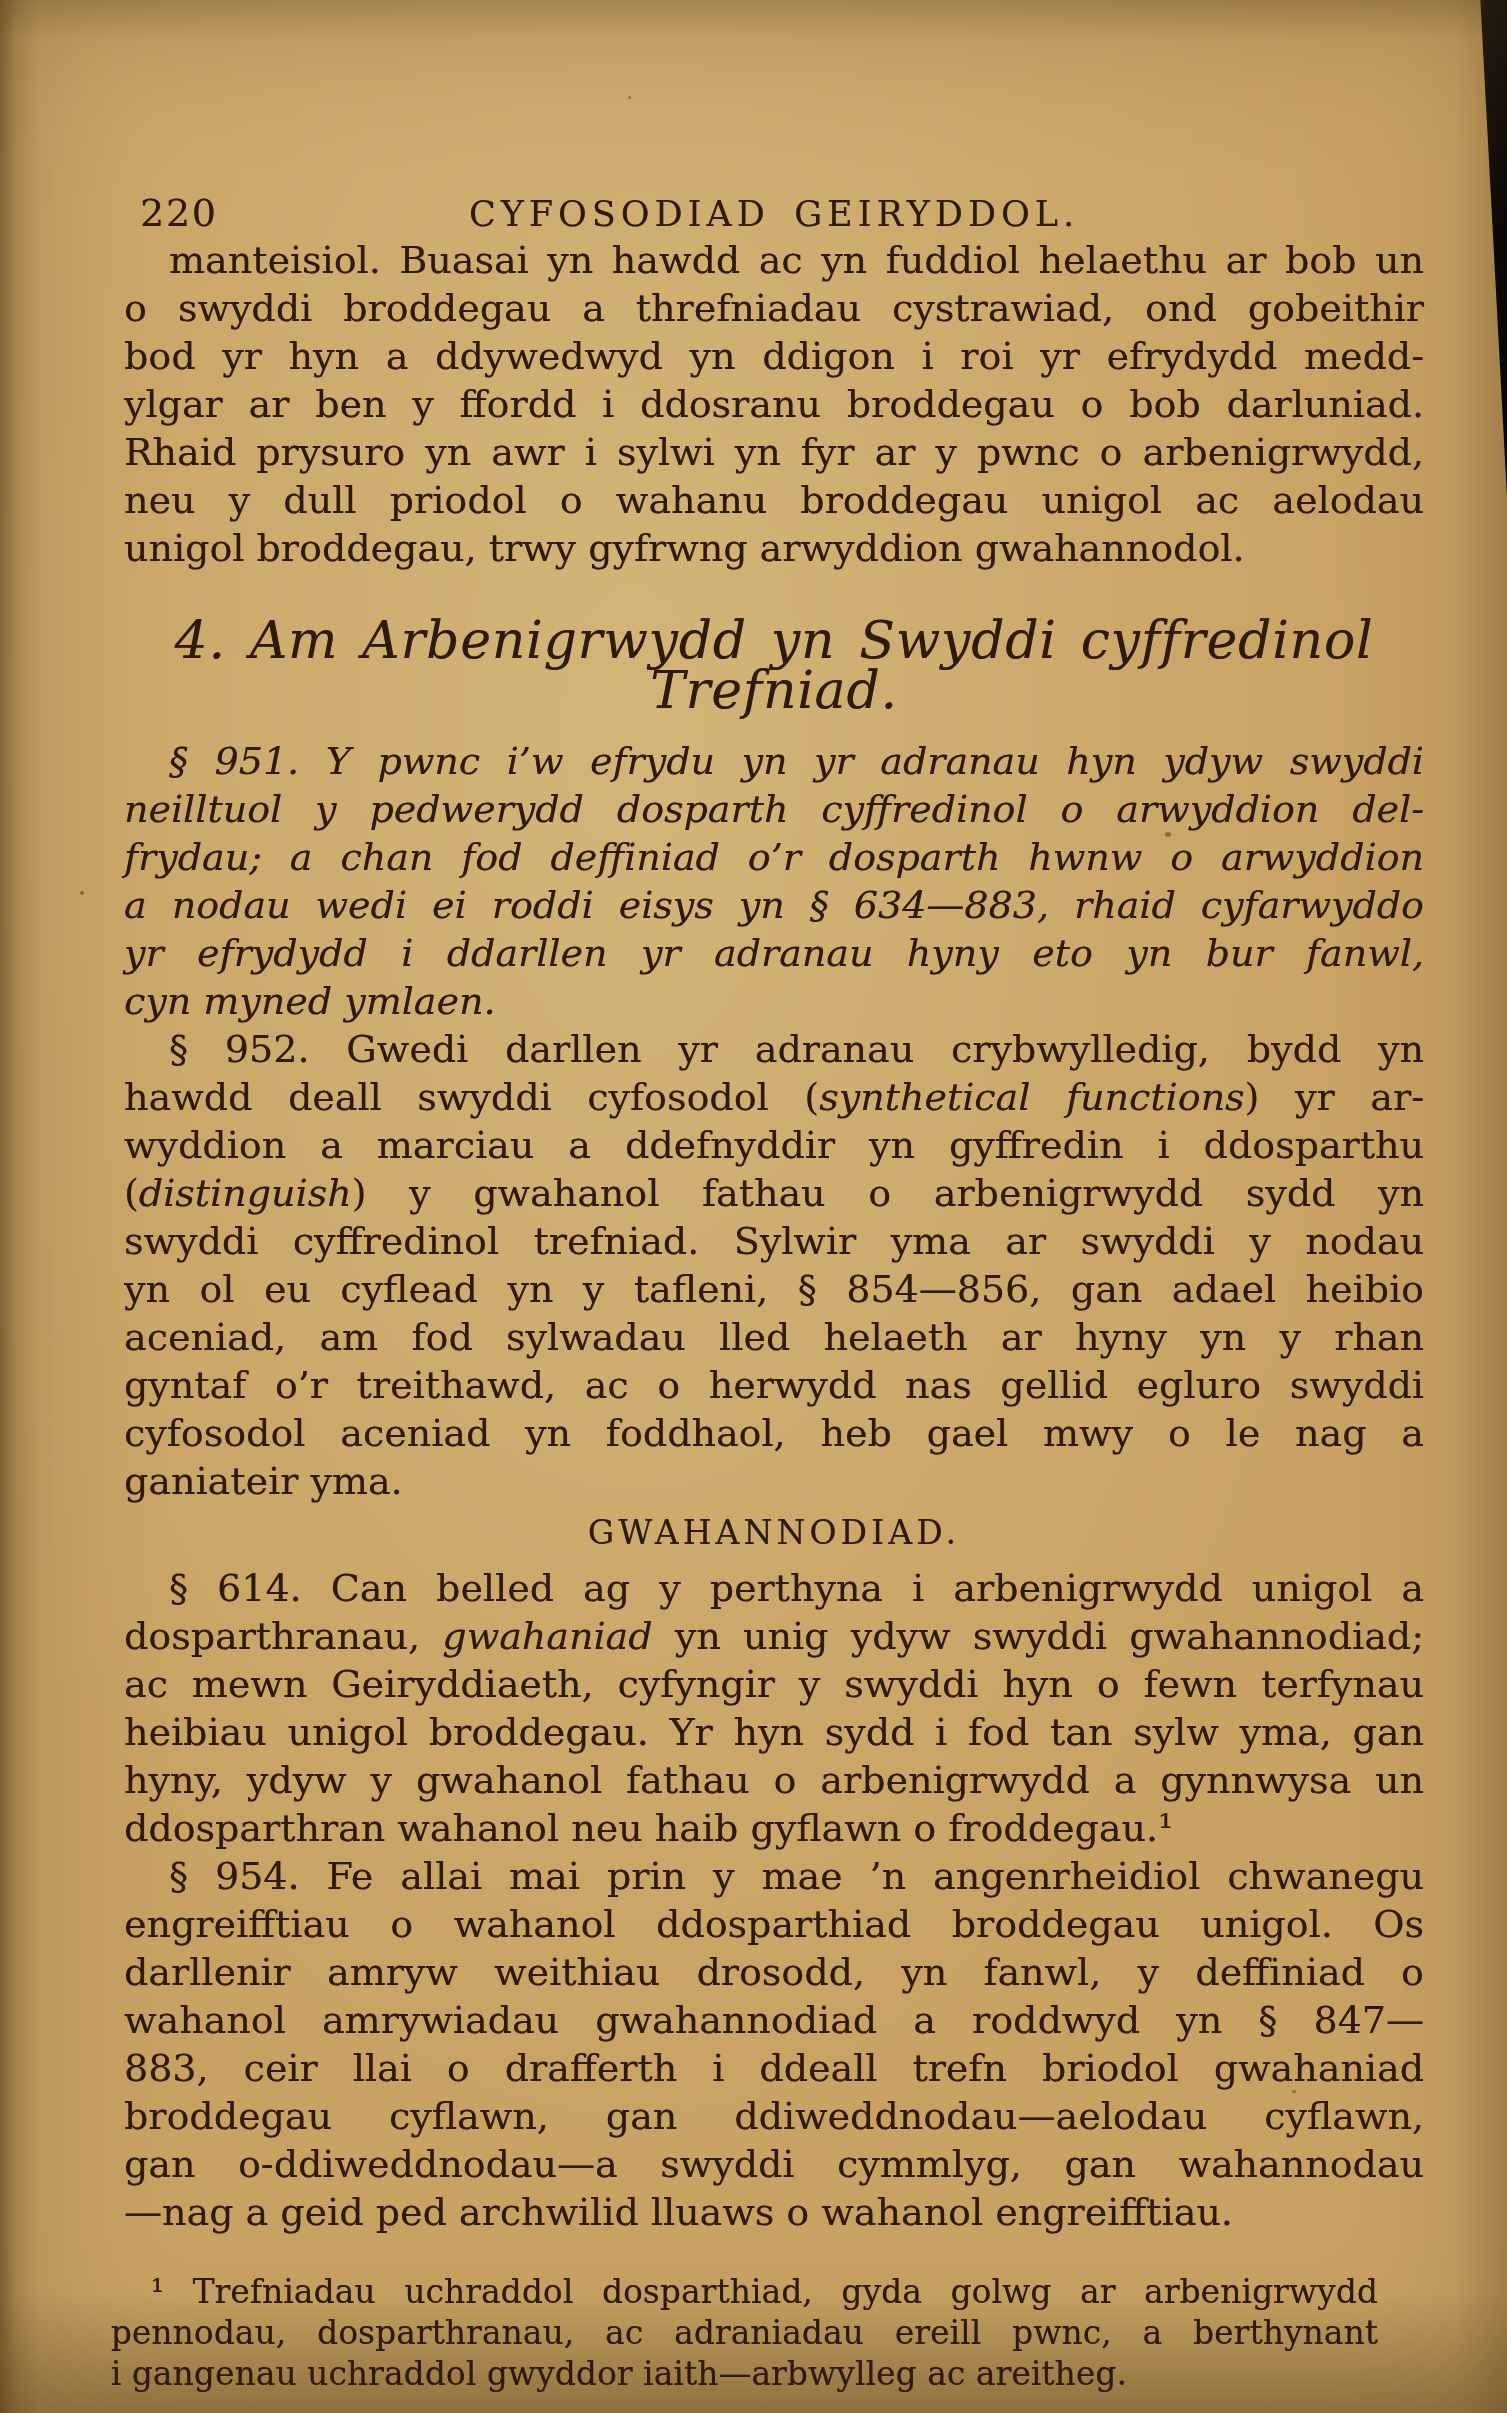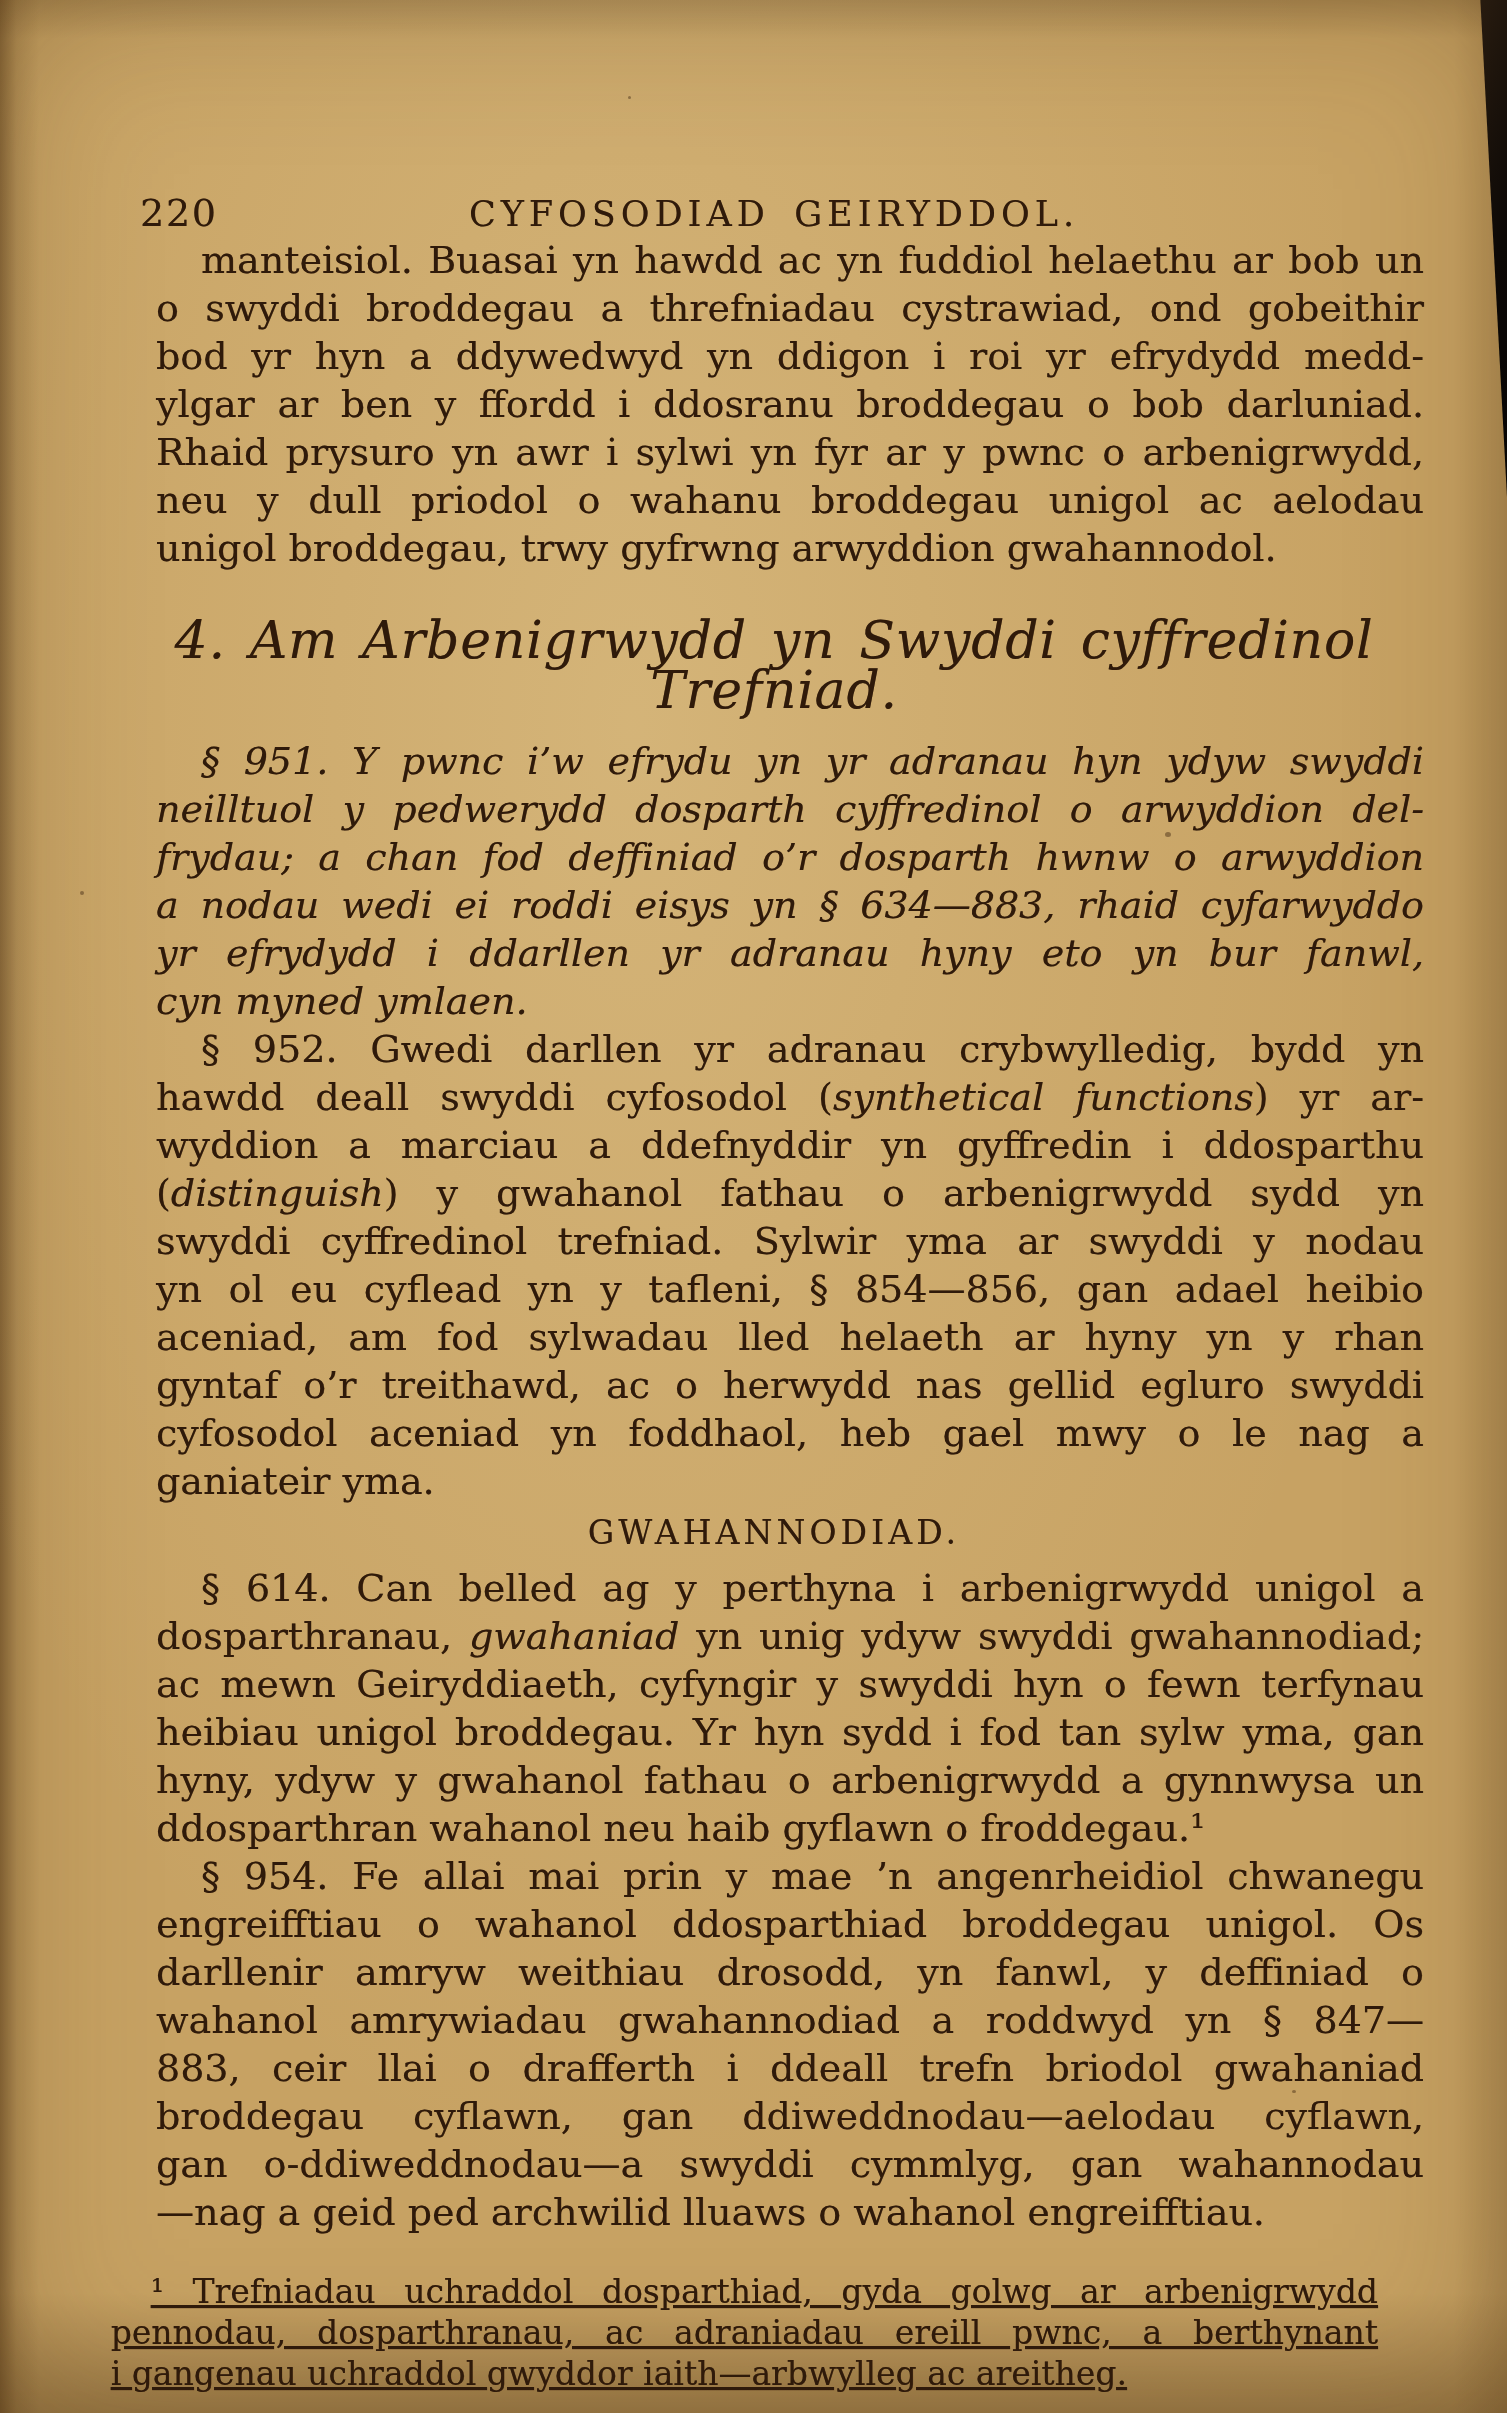--- a/index.html
+++ b/index.html
@@ -19,29 +19,29 @@
     background:linear-gradient(110deg,#2a1d10 0%,#0c0806 55%,#070503 100%);
     clip-path:polygon(26% 0, 100% 0, 100% 100%);
     filter:blur(0.5px);
   }
   .speck{position:absolute;background:rgba(62,37,15,0.45);border-radius:50%;}
   .text-col{position:absolute;left:124px;width:1300px;top:189px;
     text-shadow:0.2px 0.3px 0.6px rgba(45,22,6,0.55);}
   .header{position:relative;height:47px;margin-bottom:0;}
   .page-num{position:absolute;left:16px;top:1.7px;font-size:38px;letter-spacing:1.7px;}
   .running-title{text-align:center;font-size:35px;letter-spacing:5px;padding-top:5px;word-spacing:8.3px;}
-  .para .line{font-size:38px;line-height:48px;text-align:justify;text-align-last:justify;white-space:nowrap;margin-left:32px;}
+  .para .line{font-size:38px;line-height:48px;text-align:justify;text-align-last:justify;white-space:nowrap;}
   .para .line.last{text-align-last:left;}
   .para .line.indent{text-indent:45px;}
   .it{font-style:italic;}
   .section-heading{margin-top:43px;font-style:italic;text-align:center;font-size:52px;line-height:50px;letter-spacing:0.8px;word-spacing:6.6px;}
   .section-heading + .para{margin-top:21.5px;font-style:italic;}
   .subheading{margin-top:8.3px;text-align:center;font-size:33px;line-height:40px;letter-spacing:4.1px;}
   .subheading + .para{margin-top:11.6px;}
-  .footnote{margin-top:35px;margin-left:-13.3px;margin-right:46px;text-decoration:underline;}
+  .footnote{margin-top:35px;margin-left:-13.3px;margin-right:46px;}
   .footnote .line{font-size:33px;line-height:41px;text-align:justify;text-align-last:justify;white-space:nowrap;}
   .footnote .line.last{text-align-last:left;}
   .footnote .line.indent{text-indent:40px;}
 </style>
 </head>
 <body>
 
 <div class="page">
   <div class="corner-wedge"></div>
   <div class="speck" style="left:1165px;top:832px;width:5.8px;height:5px;"></div>

